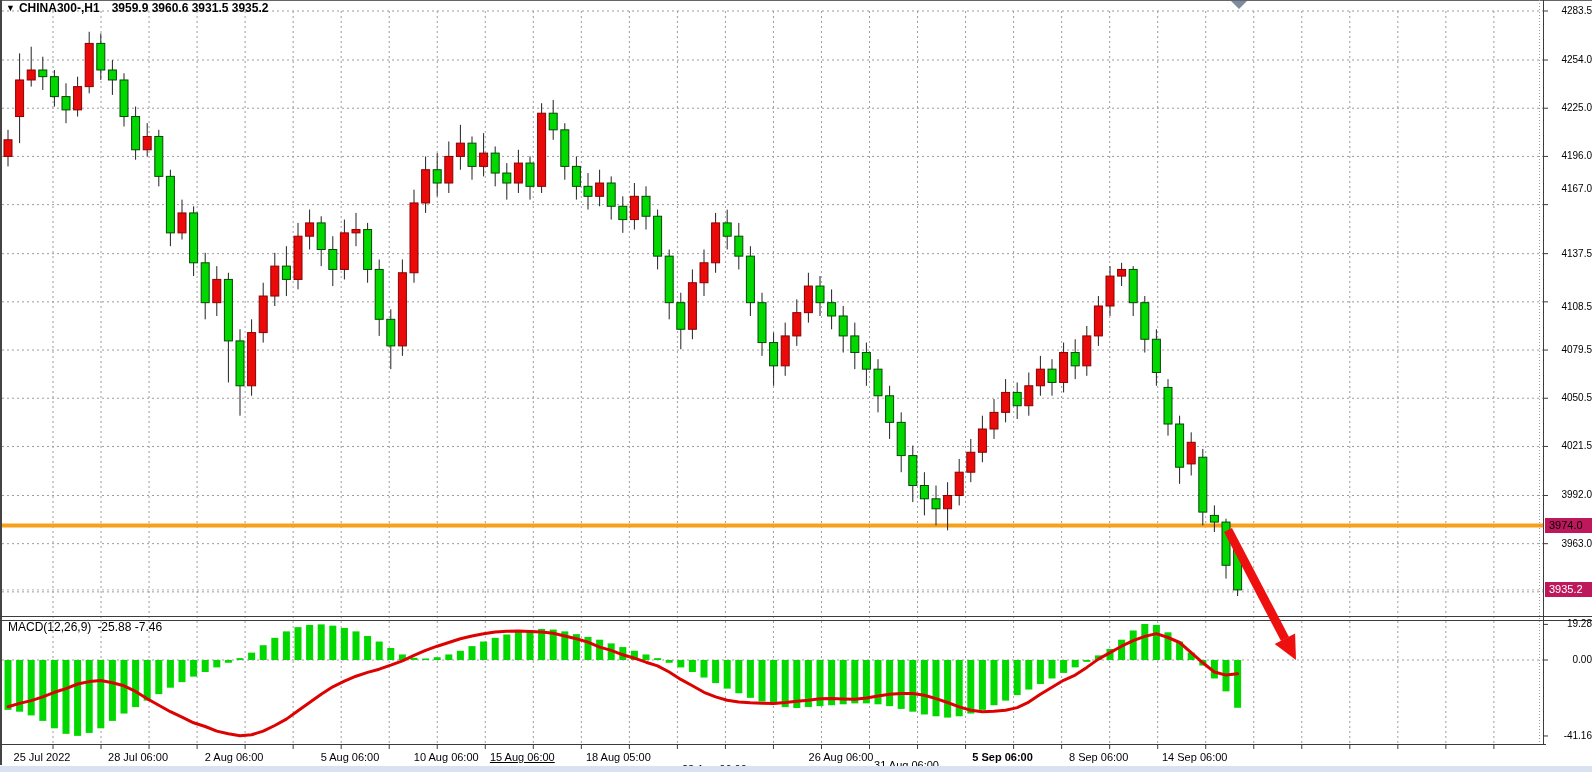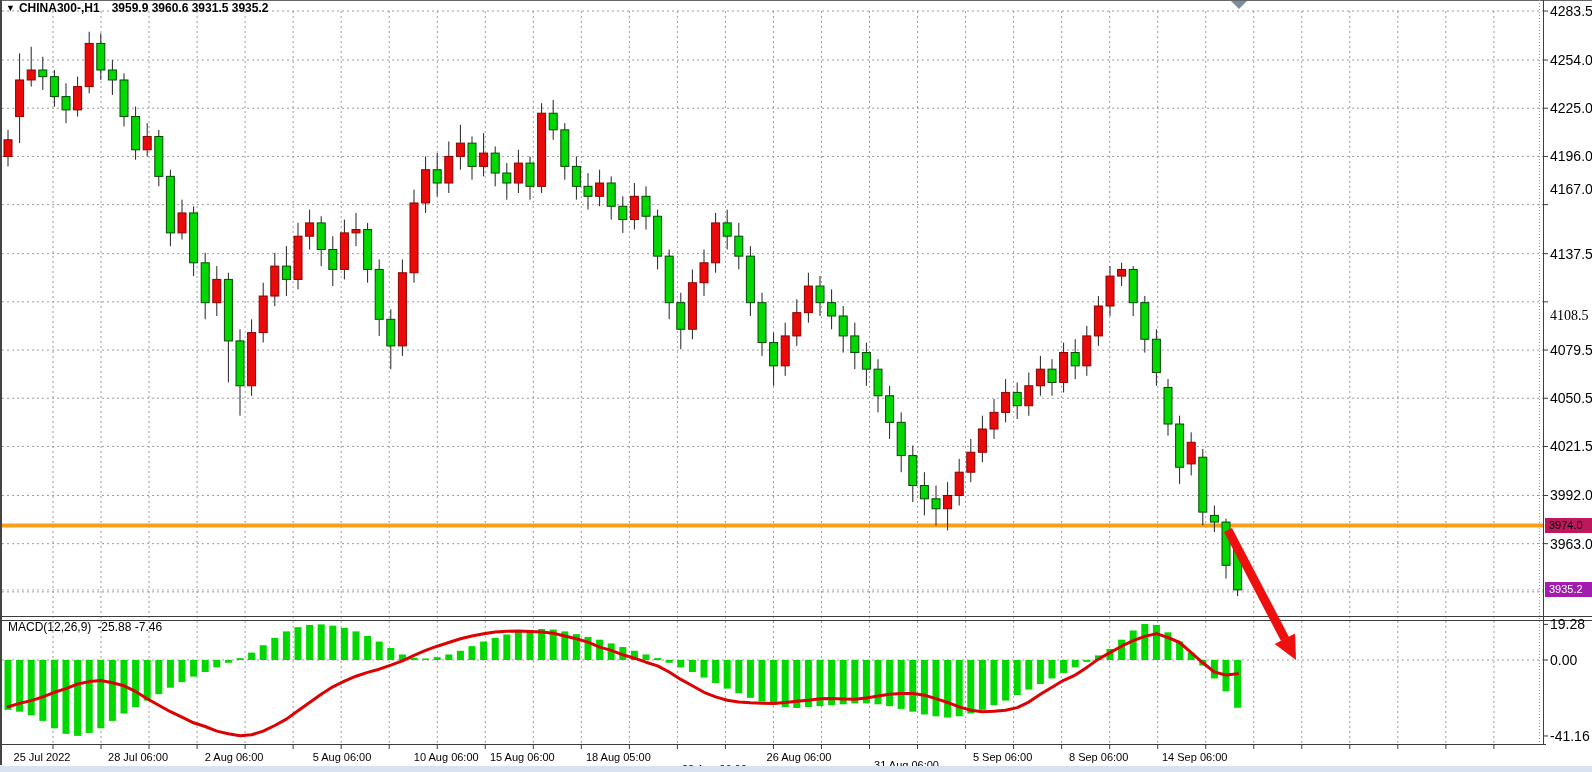--- a/index.html
+++ b/index.html
@@ -4,28 +4,28 @@
 <style>
   html,body{margin:0;padding:0;background:#fff;}
   #app{position:relative;width:1592px;height:772px;background:#ffffff;overflow:hidden;
        font-family:"Liberation Sans","DejaVu Sans",sans-serif;color:#000;}
   #chart-svg{position:absolute;left:0;top:0;}
   .readout{position:absolute;left:6px;top:1px;font-size:12px;font-weight:bold;white-space:nowrap;}
   .readout .tri{display:inline-block;font-size:9px;vertical-align:1px;margin-right:4px;}
   .readout .vals{margin-left:12px;font-weight:bold;}
   .macd-readout{position:absolute;left:8px;top:620px;font-size:12px;font-weight:normal;white-space:nowrap;}
   .macd-readout .vals{margin-left:6px;}
-  .axis-label{position:absolute;left:1550px;width:42px;height:14px;font-size:14px;line-height:14px;
-              text-align:left;white-space:nowrap;}
+  .axis-label{position:absolute;left:1550px;width:42px;height:14px;font-size:10px;line-height:14px;
+              text-align:right;white-space:nowrap;}
   .time-label{position:absolute;top:750px;height:14px;font-size:11px;line-height:14px;
               white-space:nowrap;transform:translateX(-50%);}
   .hl-label{position:absolute;left:1545px;width:47px;height:15px;font-size:11px;line-height:15px;
             padding-left:4px;box-sizing:border-box;}
   .hl-orange{background:#be185d;color:#000;}
-  .hl-black{background:#a21caf;color:#fff;}
+  .hl-black{background:#be185d;color:#fff;}
   #shift-marker{position:absolute;left:1231px;top:1px;width:0;height:0;
     border-left:8px solid transparent;border-right:8px solid transparent;border-top:8px solid #7c8ca0;}
   #bottom-strip{position:absolute;left:0;top:766px;width:1592px;height:6px;background:#d8e2f1;}
 </style>
 </head>
 <body>
 
 <div id="app">
 
   <svg id="chart-svg" width="1592" height="772">
@@ -473,45 +473,45 @@
     <span>MACD(12,26,9)</span><span class="vals">-25.88 -7.46</span>
   </div>
 
   <div id="price-labels">
       <div class="axis-label" style="top: 4px;">4283.5</div>
       <div class="axis-label" style="top: 53.029px;">4254.0</div>
       <div class="axis-label" style="top: 101.227px;">4225.0</div>
       <div class="axis-label" style="top: 149.425px;">4196.0</div>
       <div class="axis-label" style="top: 182px;">4167.0</div>
       <div class="axis-label" style="top: 246.652px;">4137.5</div>
-      <div class="axis-label" style="top: 309px; font-family: Liberation Serif, serif;">4108.5</div>
+      <div class="axis-label" style="top: 300px;">4108.5</div>
       <div class="axis-label" style="top: 343.048px;">4079.5</div>
       <div class="axis-label" style="top: 391.246px;">4050.5</div>
       <div class="axis-label" style="top: 439.444px;">4021.5</div>
       <div class="axis-label" style="top: 488.473px;">3992.0</div>
       <div class="axis-label" style="top: 536.671px;">3963.0</div>
     </div>
   <div class="hl-label hl-orange" id="hline-tag" style="top: 517.889px;">3974.0</div>
   <div class="hl-label hl-black" id="last-tag" style="top: 582.375px;">3935.2</div>
 
   <div class="axis-label" id="macd-max" style="top: 617.409px;">19.28</div>
   <div class="axis-label" id="macd-zero" style="top: 653px;">0.00</div>
   <div class="axis-label" id="macd-min" style="top: 728.981px;">-41.16</div>
 
   <div id="time-labels">
       <div class="time-label" style="left: 42px;">25 Jul 2022</div>
       <div class="time-label" style="left: 138.06px;">28 Jul 06:00</div>
       <div class="time-label" style="left: 234.12px;">2 Aug 06:00</div>
-      <div class="time-label" style="left: 342px;">5 Aug 06:00</div>
+      <div class="time-label" style="left: 350px;">5 Aug 06:00</div>
       <div class="time-label" style="left: 426.24px; margin-left: 20px;">10 Aug 06:00</div>
-      <div class="time-label" style="left: 522.3px;">15 Aug 06:00</div>
+      <div class="time-label" style="left: 522.3px; text-decoration: underline;">15 Aug 06:00</div>
       <div class="time-label" style="left: 618.36px;">18 Aug 05:00</div>
       <div class="time-label" style="left: 714.42px; margin-top: 12px;">23 Aug 06:00</div>
-      <div class="time-label" style="left: 799px;">26 Aug 06:00</div>
+      <div class="time-label" style="left: 841px;">26 Aug 06:00</div>
       <div class="time-label" style="left: 906.54px; margin-top: 8px;">31 Aug 06:00</div>
-      <div class="time-label" style="left: 1002.6px;">5 Sep 06:00</div>
+      <div class="time-label" style="left: 1002.6px; font-weight: bold;">5 Sep 06:00</div>
       <div class="time-label" style="left: 1098.66px;">8 Sep 06:00</div>
       <div class="time-label" style="left: 1194.72px;">14 Sep 06:00</div>
     </div>
 
   <div id="shift-marker"></div>
   <div id="bottom-strip"></div>
 </div>
 
 </body></html>

